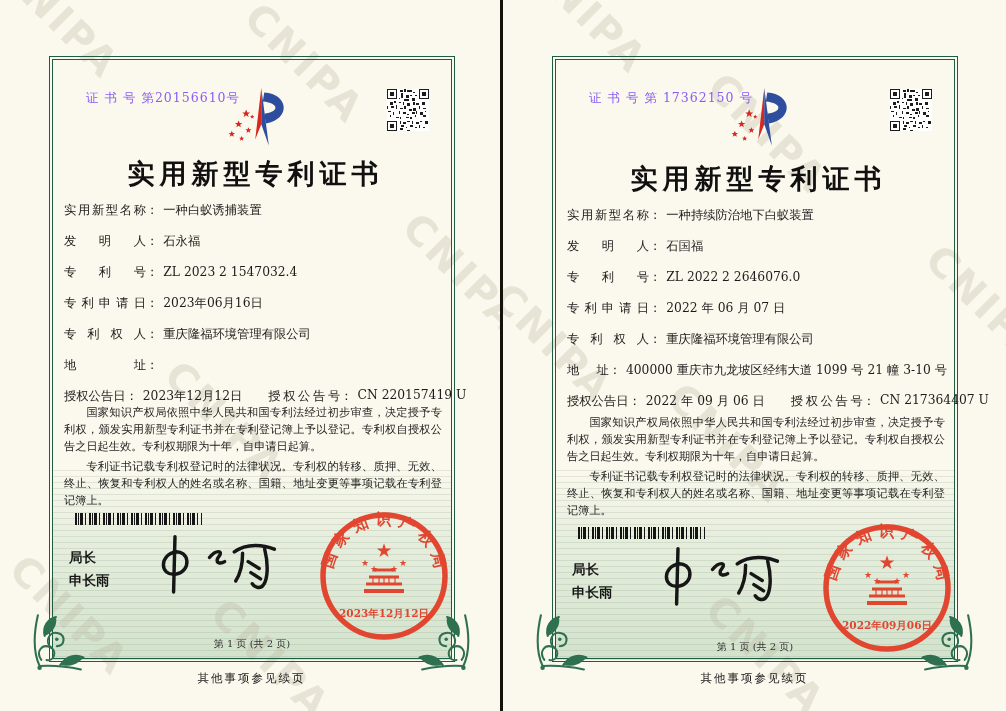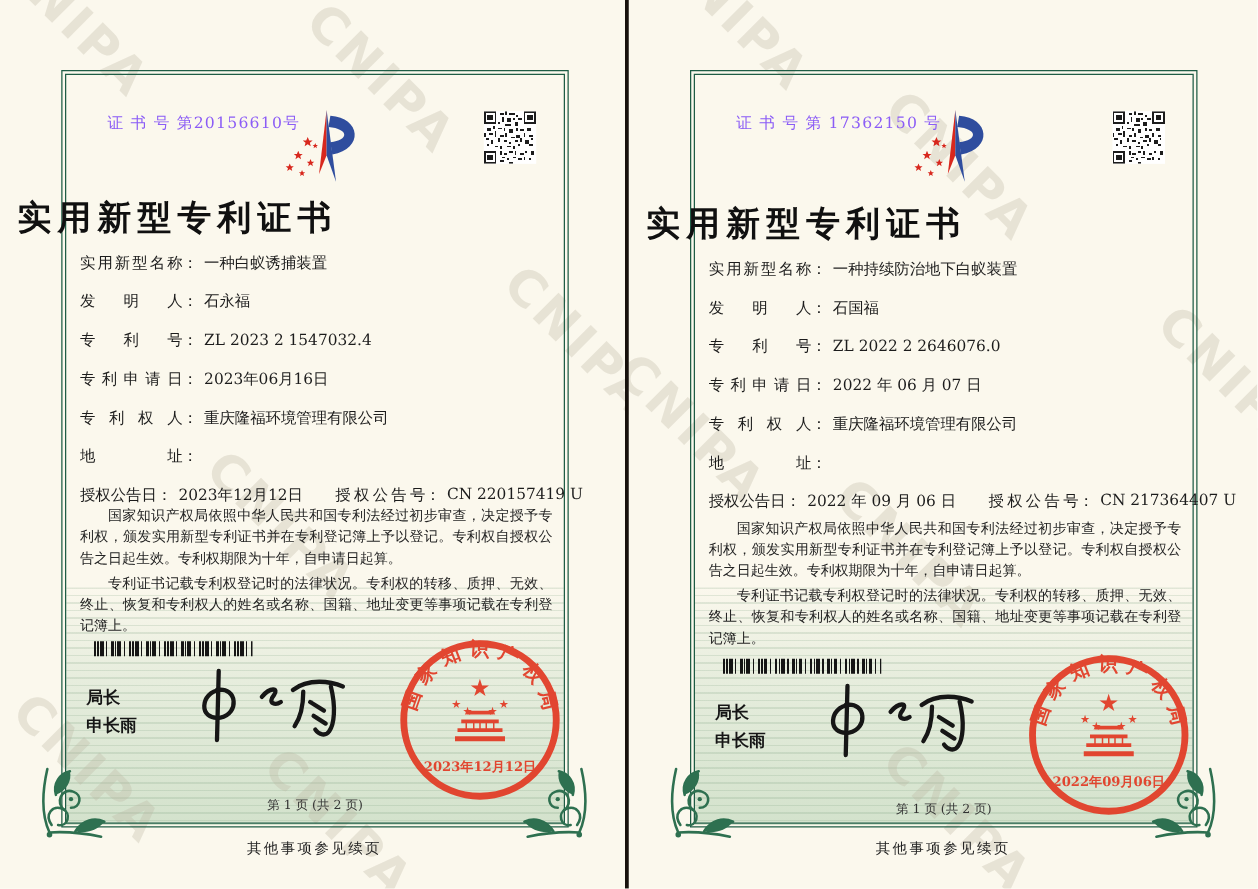--- a/index.html
+++ b/index.html
@@ -21,21 +21,21 @@
       linear-gradient(180deg, rgba(216,229,210,0) 0%, rgba(216,229,210,0.55) 35%, #d3e2cc 100%); }
 
   .frame { position:absolute; left:49px; top:56px; width:406px; height:606px;
            border:4px double #1e5c45; z-index:3; }
 
   .cert-no { position:absolute; left:86px; top:90px; font-size:12.5px; letter-spacing:1px;
              color:#8b5cf6; z-index:4; }
   .logo { position:absolute; left:221px; top:85px; width:76px; height:68px; z-index:4; }
   .qr { position:absolute; left:387px; top:89px; width:42px; height:42px; z-index:4; background:#fff; }
 
-  .title { position:absolute; left:14px; top:156px; width:503px; text-align:left;
+  .title { position:absolute; left:4px; top:156px; width:503px; text-align:center;
            font-size:27px; font-weight:700; letter-spacing:5px; color:#101010; z-index:4; }
   .c1 .title { top:161px; }
 
   .fields { position:absolute; left:64px; top:202px; width:380px; font-size:12.3px;
             color:#1c1c1c; z-index:4; }
   .c1 .fields { top:207px; }
   .frow { height:31px; display:flex; align-items:baseline; white-space:nowrap; }
   .flabel { display:inline-block; width:82px; text-align:justify; text-align-last:justify; }
   .fcolon { margin-right:5px; }
   .fvalue { font-weight:400; }
@@ -362,20 +362,21 @@
           <span class="fvalue">2022 年 06 月 07 日</span>
       </div>
       <div class="frow">
         <span class="flabel">专利权人</span>
           <span class="fcolon">：</span>
           <span class="fvalue">重庆隆福环境管理有限公司</span>
       </div>
       <div class="frow">
         <span class="flabel">地址</span>
           <span class="fcolon">：</span>
+          <span class="fvalue">400000 重庆市九龙坡区经纬大道 1099 号 21 幢 3-10 号</span>
       </div>
       <div class="frow">
         <span class="flabel">授权公告日</span>
           <span class="fcolon">：</span>
           <span class="fvalue">2022 年 09 月 06 日</span>
         <span class="grant-group2">
           <span class="flabel">授权公告号</span>
             <span class="fcolon">：</span>
             <span class="fvalue">CN 217364407 U</span>
         </span>

